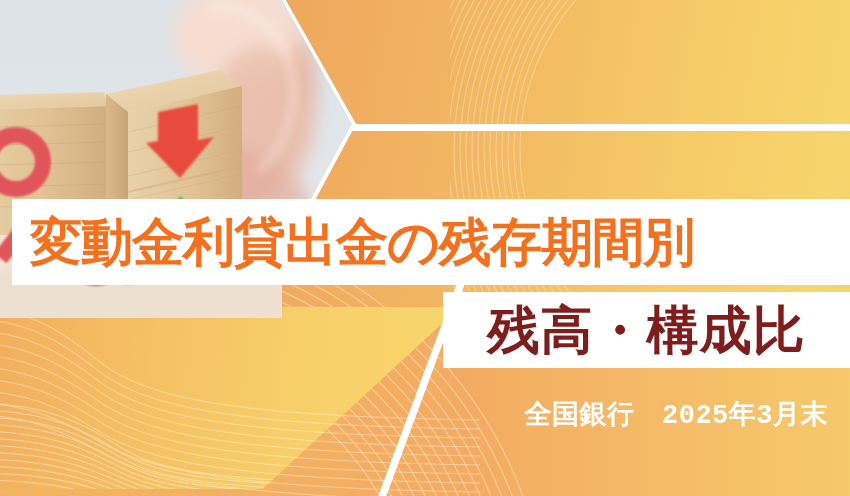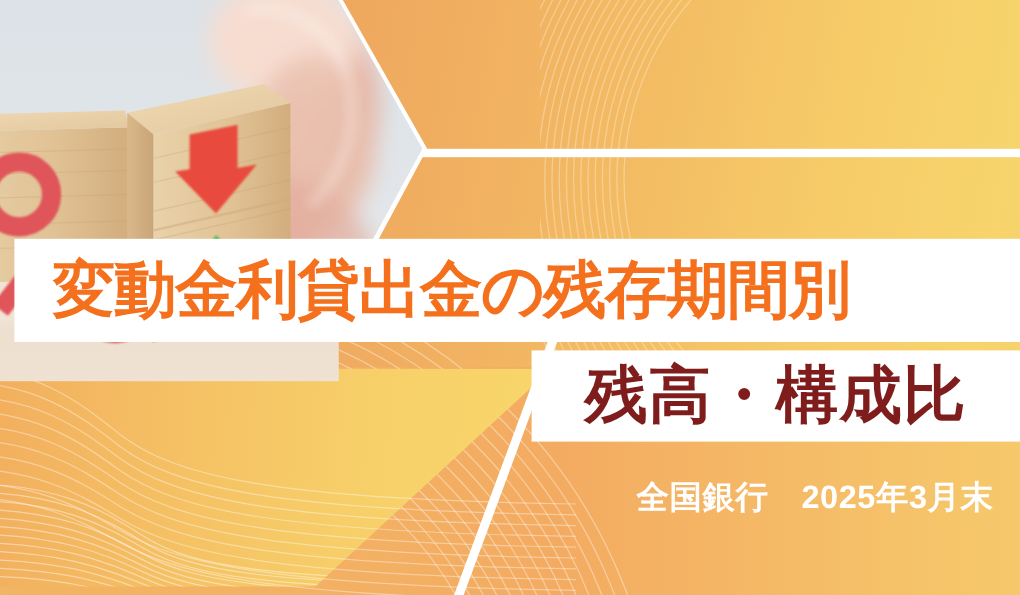--- a/index.html
+++ b/index.html
@@ -70,21 +70,21 @@
     background:#ffffff;
     display:flex;align-items:center;
   }
   .banner-main .title{
     font-family:"DejaVu Sans","Liberation Sans",sans-serif;
     font-weight:700;
     font-size:52px;
     line-height:1;
     color:#f4701d;
     letter-spacing:-1px;
-    padding-left:32px;
+    padding-left:18px;
     white-space:nowrap;
     transform:scaleX(1.0);
   }
 
   
   .banner-sub{
     position:absolute;left:443px;top:292px;width:407px;height:76px;
     background:#ffffff;
     display:flex;align-items:center;justify-content:center;
   }
@@ -94,21 +94,21 @@
     font-size:52px;
     line-height:1;
     color:#7f1d1d;
     letter-spacing:1px;
     white-space:nowrap;
   }
 
   
   .caption{
     position:absolute;right:22px;top:396px;
-    font-family:Liberation Sans, sans-serif;
+    font-family:Liberation Mono, monospace;
     font-weight:700;
     font-size:27px;
     color:#ffffff;
     white-space:nowrap;
     letter-spacing:.5px;
   }
 </style>
 </head>
 <body>
 

